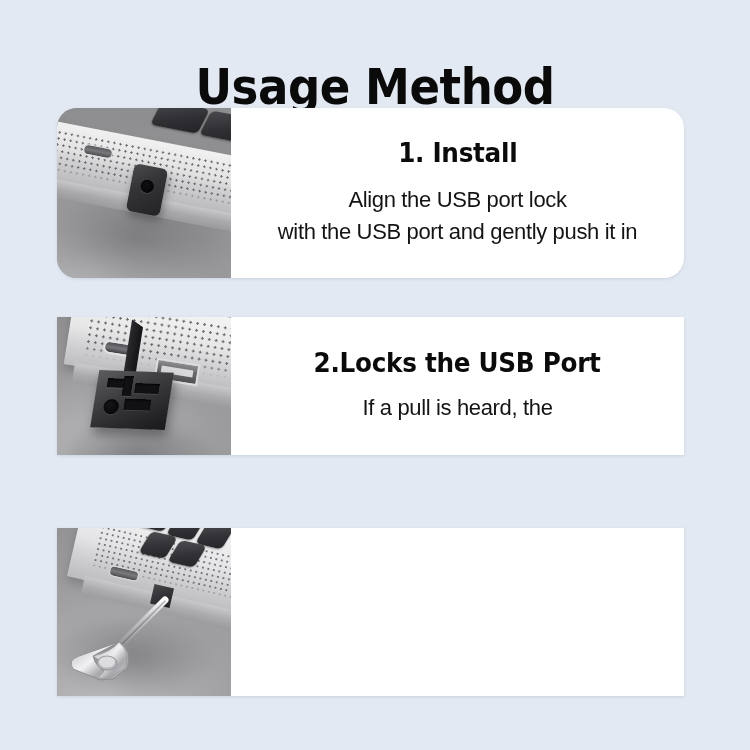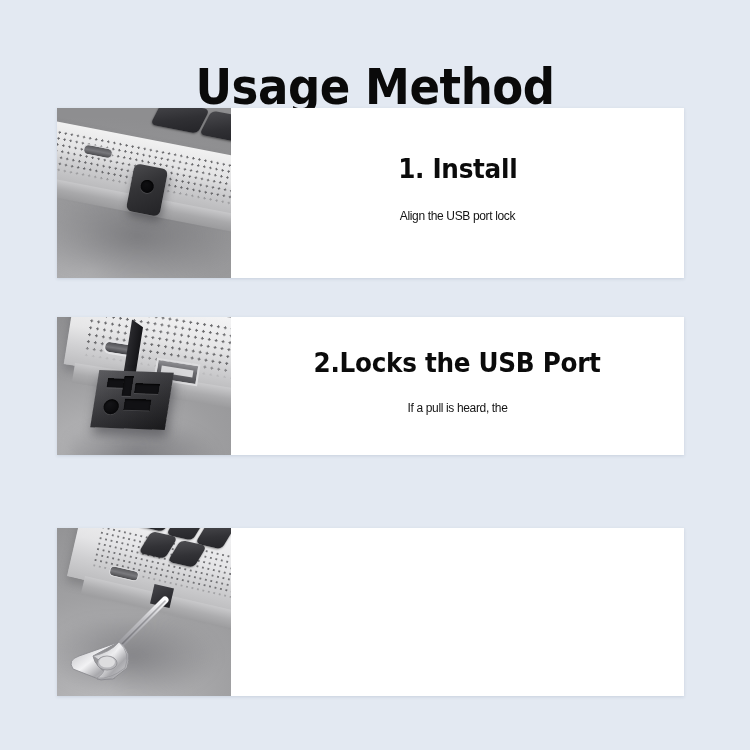--- a/index.html
+++ b/index.html
@@ -41,21 +41,21 @@
   .card {
     position: absolute;
     left: 57px;
     width: 627px;
     background: #ffffff;
     display: flex;
     flex-direction: row;
     overflow: hidden;
     box-shadow: 0 1px 3px rgba(140, 155, 180, 0.30);
   }
-  .card-1 { top: 108px;  height: 170px; }
+  .card-1 { top: 108px;  height: 170px; border-radius: 20px; }
   .card-2 { top: 317px;  height: 138px; }
   .card-3 { top: 528px;  height: 168px; }
 
   .card-photo {
     position: relative;
     width: 174px;
     flex: 0 0 174px;
     height: 100%;
     overflow: hidden;
     background: #9a9a9c;
@@ -77,21 +77,21 @@
     text-align: center;
     letter-spacing: -0.3px;
     transform: scaleX(0.95);
   }
   .card-1 .card-heading { font-size: 26px; margin-bottom: 16px; }
   .card-2 .card-heading { font-size: 26px; margin-bottom: 14px; }
   .card-3 .card-heading { font-size: 26px; margin-bottom: 14px; }
 
   .card-desc {
     font-family: "Liberation Sans", sans-serif;
-    font-size: 12px;
+    font-size: 22px;
     line-height: 32px;
     color: #141414;
     text-align: center;
     letter-spacing: -0.35px;
     white-space: nowrap;
   }
 
   
   .p1-bg {
     position: absolute; inset: 0;
@@ -336,20 +336,21 @@
       <div class="p1-key-a"></div>
       <div class="p1-key-b"></div>
       <div class="p1-usbc"></div>
       <div class="p1-lock">
         <div class="p1-lock-hole"></div>
       </div>
     </div>
     <div class="card-body">
       <div class="card-heading">1. Install</div>
       <div class="card-desc">Align the USB port lock</div>
+      <div class="card-desc">with the USB port and gently push it in</div>
     </div>
   </div>
 
   <div class="card card-2">
     <div class="card-photo">
       <div class="p2-bg"></div>
       <div class="p2-shadow"></div>
       <div class="p2-body"></div>
       <div class="p2-edge"></div>
       <div class="p2-grille"></div>

